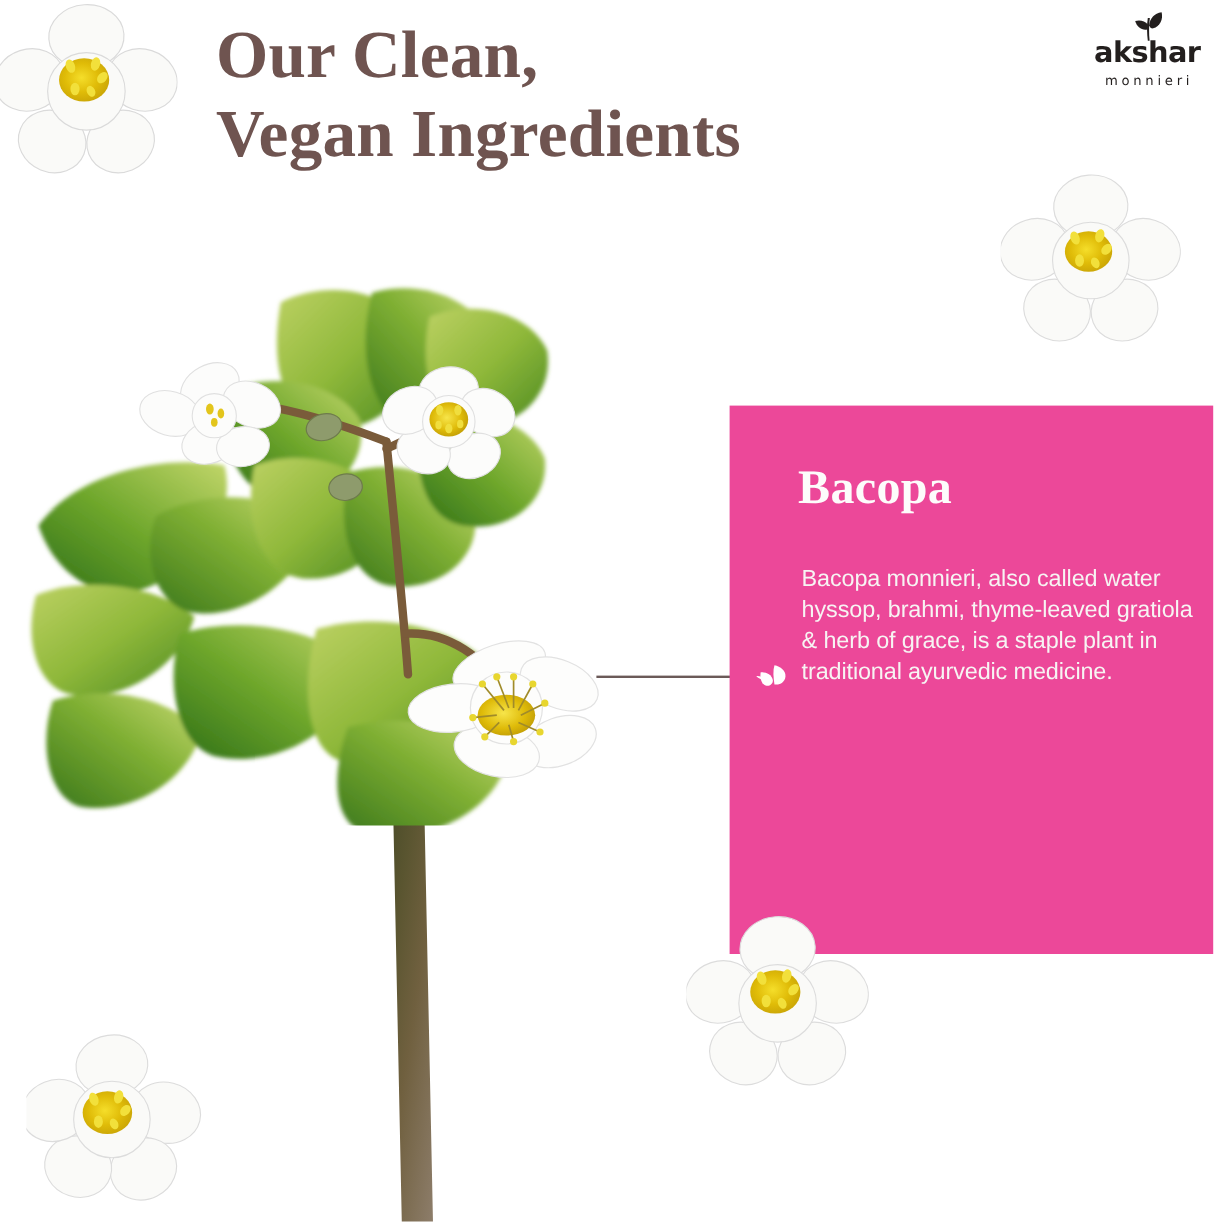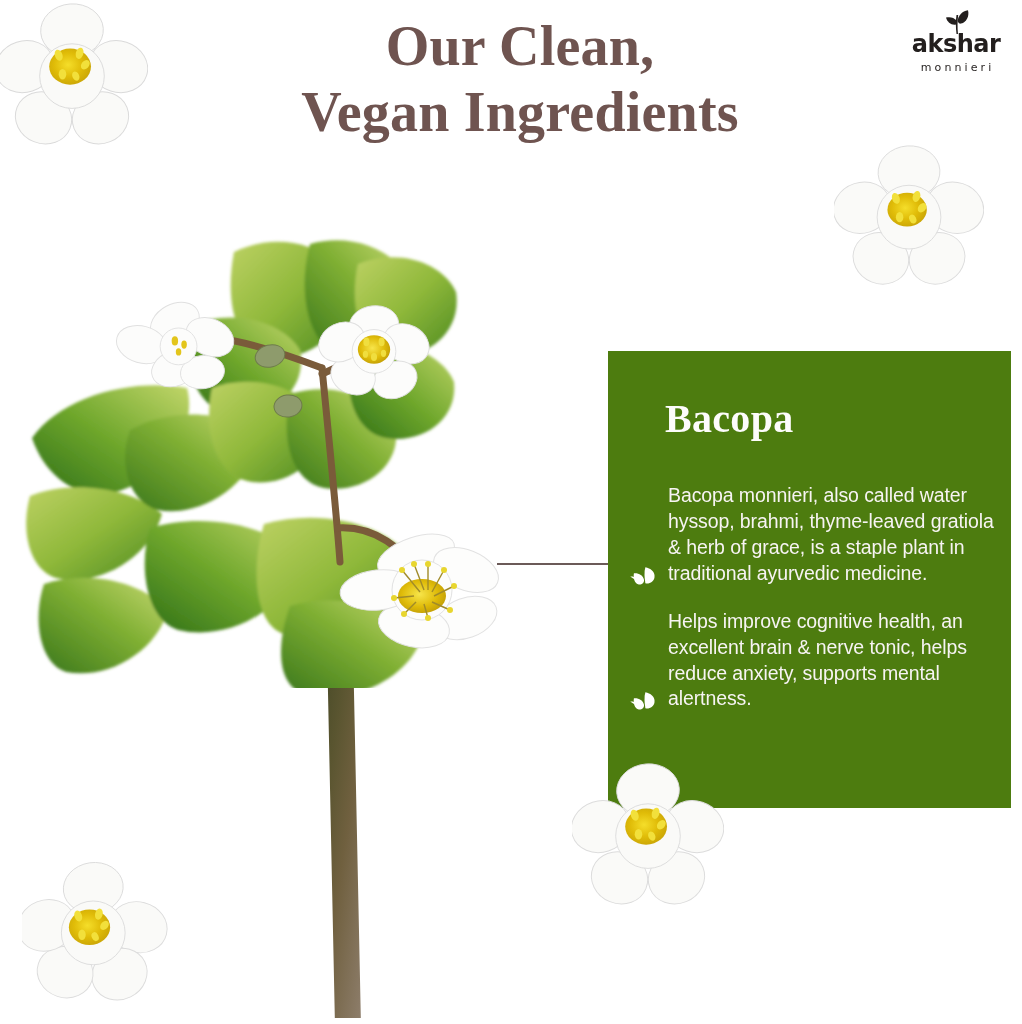--- a/index.html
+++ b/index.html
@@ -19,21 +19,21 @@
     background: #ffffff;
     overflow: hidden;
   }
 
   
   .page-title {
     position: absolute;
     left: 180px;
     top: 14px;
     width: 680px;
-    text-align: center;
+    text-align: left;
     font-family: "Liberation Serif", "DejaVu Serif", serif;
     font-weight: bold;
     font-size: 56px;
     line-height: 1.17;
     color: #6f5450;
     letter-spacing: 0.2px;
     white-space: pre-line;
   }
 
   
@@ -75,24 +75,24 @@
     line-height: 1;
     color: #231f1e;
     letter-spacing: 3.1px;
     text-indent: 3.1px;
   }
 
   
   .info-panel {
     position: absolute;
     left: 608px;
-    top: 351px;
+    top: 338px;
     width: 403px;
     height: 457px;
-    background: #4d7c0f;
+    background: #ec4899;
   }
   .panel-heading {
     position: absolute;
     left: 57px;
     top: 48px;
     font-family: "Liberation Serif", "DejaVu Serif", serif;
     font-weight: bold;
     font-size: 40px;
     line-height: 1;
     color: #fdfcfb;
@@ -355,28 +355,20 @@
 
       <div class="bullet-item">
         <svg class="bullet-icon" viewBox="0 0 30 24">
           <path d="M16.5,2.5 C22,3.5 27,7.5 26.5,13 C26,18 21,21 16.5,20 C15.5,13.5 15,7.5 16.5,2.5 Z" fill="#ffffff"></path>
           <path d="M4,9 C9,8.5 14,11 15,16 C15.5,19.5 12,22 8.5,21 C5,20 3,14.5 4,9 Z" fill="#ffffff"></path>
           <path d="M0,12.5 C4,12 9,14.5 11.5,18 C8,17.2 3.5,15.5 0,12.5 Z" fill="#ffffff"></path>
         </svg>
         <div class="bullet-text">Bacopa monnieri, also called water hyssop, brahmi, thyme-leaved gratiola &amp; herb of grace, is a staple plant in traditional ayurvedic medicine.</div>
       </div>
 
-      <div class="bullet-item">
-        <svg class="bullet-icon" viewBox="0 0 30 24">
-          <path d="M16.5,2.5 C22,3.5 27,7.5 26.5,13 C26,18 21,21 16.5,20 C15.5,13.5 15,7.5 16.5,2.5 Z" fill="#ffffff"></path>
-          <path d="M4,9 C9,8.5 14,11 15,16 C15.5,19.5 12,22 8.5,21 C5,20 3,14.5 4,9 Z" fill="#ffffff"></path>
-          <path d="M0,12.5 C4,12 9,14.5 11.5,18 C8,17.2 3.5,15.5 0,12.5 Z" fill="#ffffff"></path>
-        </svg>
-        <div class="bullet-text">Helps improve cognitive health, an excellent brain &amp; nerve tonic, helps reduce anxiety, supports mental alertness.</div>
-      </div>
 
     </div>
   </div>
 
   <svg class="deco-flower f-bottommid" viewBox="0 0 160 160">
     <g fill="#FAFAF8" stroke="#DCDCDC" stroke-width="1">
       <ellipse cx="80" cy="30" rx="33" ry="28" transform="rotate(-4 80 30)"></ellipse>
       <ellipse cx="129" cy="68" rx="31" ry="27" transform="rotate(18 129 68)"></ellipse>
       <ellipse cx="110" cy="122" rx="30" ry="27" transform="rotate(-22 110 122)"></ellipse>
       <ellipse cx="50" cy="122" rx="30" ry="27" transform="rotate(22 50 122)"></ellipse>

